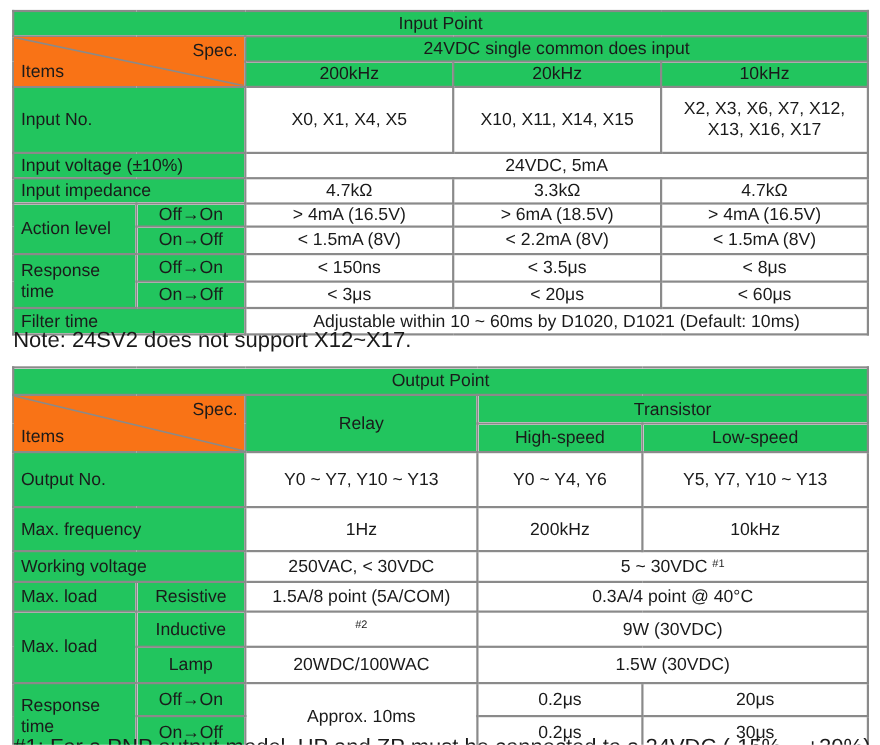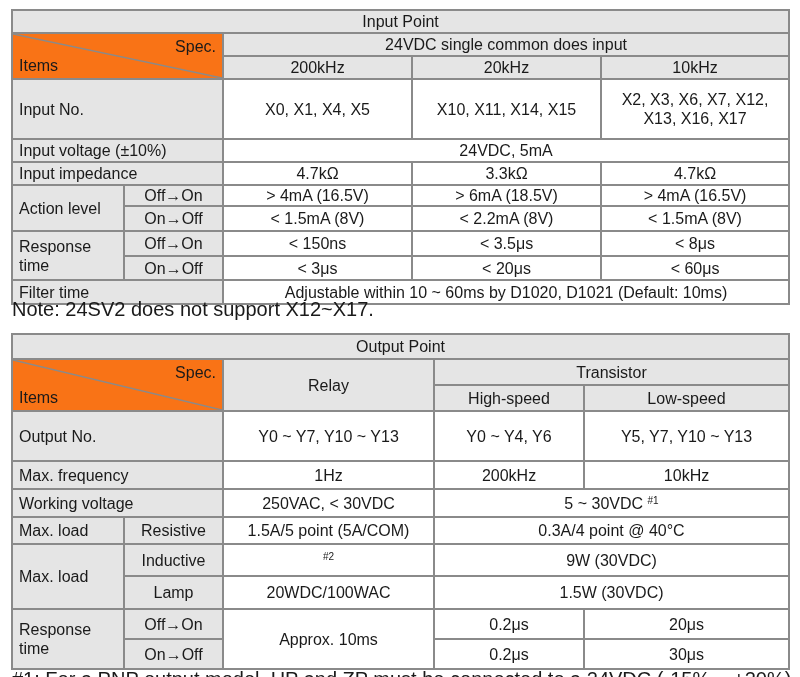--- a/index.html
+++ b/index.html
@@ -1,21 +1,21 @@
 <!DOCTYPE html>
 <html><head>
 <meta charset="utf-8">
 <style>
   html, body { margin:0; padding:0; background:#ffffff; }
   body { width:800px; height:677px; overflow:hidden; position:relative;
          font-family:"Liberation Sans", sans-serif; color:#1a1a1a; }
   .tbl { position:absolute; left:11px; border-collapse:collapse; table-layout:fixed; }
   .tbl td { border:2px solid #8a8a8a; padding:0; font-size:16px; text-align:center;
             vertical-align:middle; line-height:19px; white-space:nowrap; overflow:hidden; }
-  .tbl td.g { background:#e5e5e5; }
+  .tbl td.g { background:#22c55e; }
   .tbl td.w { background:#ffffff; }
   .tbl td.l { text-align:left; padding-left:6px; }
   .tbl td.spec { position:relative; background:#f97316; }
   .spec svg { position:absolute; left:0; top:0; width:100%; height:100%; }
   .spec .s { position:absolute; right:6px; top:3px; }
   .spec .i { position:absolute; left:6px; bottom:3px; }
   .note { position:absolute; left:12px; font-size:20px; white-space:nowrap; }
   sup { font-size:10px; vertical-align:top; position:relative; top:-3px; }
   .inp { top:9px; width:777px; }
   .out { top:333px; width:777px; }
@@ -133,35 +133,35 @@
   <tr style="height:26px">
     <td class="g">High-speed</td>
     <td class="g">Low-speed</td>
   </tr>
   <tr style="height:50px">
     <td class="g l" colspan="2">Output No.</td>
     <td class="w">Y0 ~ Y7, Y10 ~ Y13</td>
     <td class="w">Y0 ~ Y4, Y6</td>
     <td class="w">Y5, Y7, Y10 ~ Y13</td>
   </tr>
-  <tr style="height:28px">
+  <tr style="height:40px">
     <td class="g l" colspan="2">Max. frequency</td>
     <td class="w">1Hz</td>
     <td class="w">200kHz</td>
     <td class="w">10kHz</td>
   </tr>
   <tr style="height:28px">
     <td class="g l" colspan="2">Working voltage</td>
     <td class="w">250VAC, &lt; 30VDC</td>
     <td class="w" colspan="2"><span>5 ~ 30VDC</span> <sup>#1</sup></td>
   </tr>
   <tr style="height:27px">
     <td class="g l">Max. load</td>
     <td class="g">Resistive</td>
-    <td class="w">1.5A/5 point (5A/COM)</td>
+    <td class="w">1.5A/8 point (5A/COM)</td>
     <td class="w" colspan="2">0.3A/4 point @ 40°C</td>
   </tr>
   <tr style="height:32px">
     <td class="g l" rowspan="2">Max. load</td>
     <td class="g">Inductive</td>
     <td class="w" style="vertical-align:top;padding-top:2px"><sup style="top:0">#2</sup></td>
     <td class="w" colspan="2">9W (30VDC)</td>
   </tr>
   <tr style="height:33px">
     <td class="g">Lamp</td>

